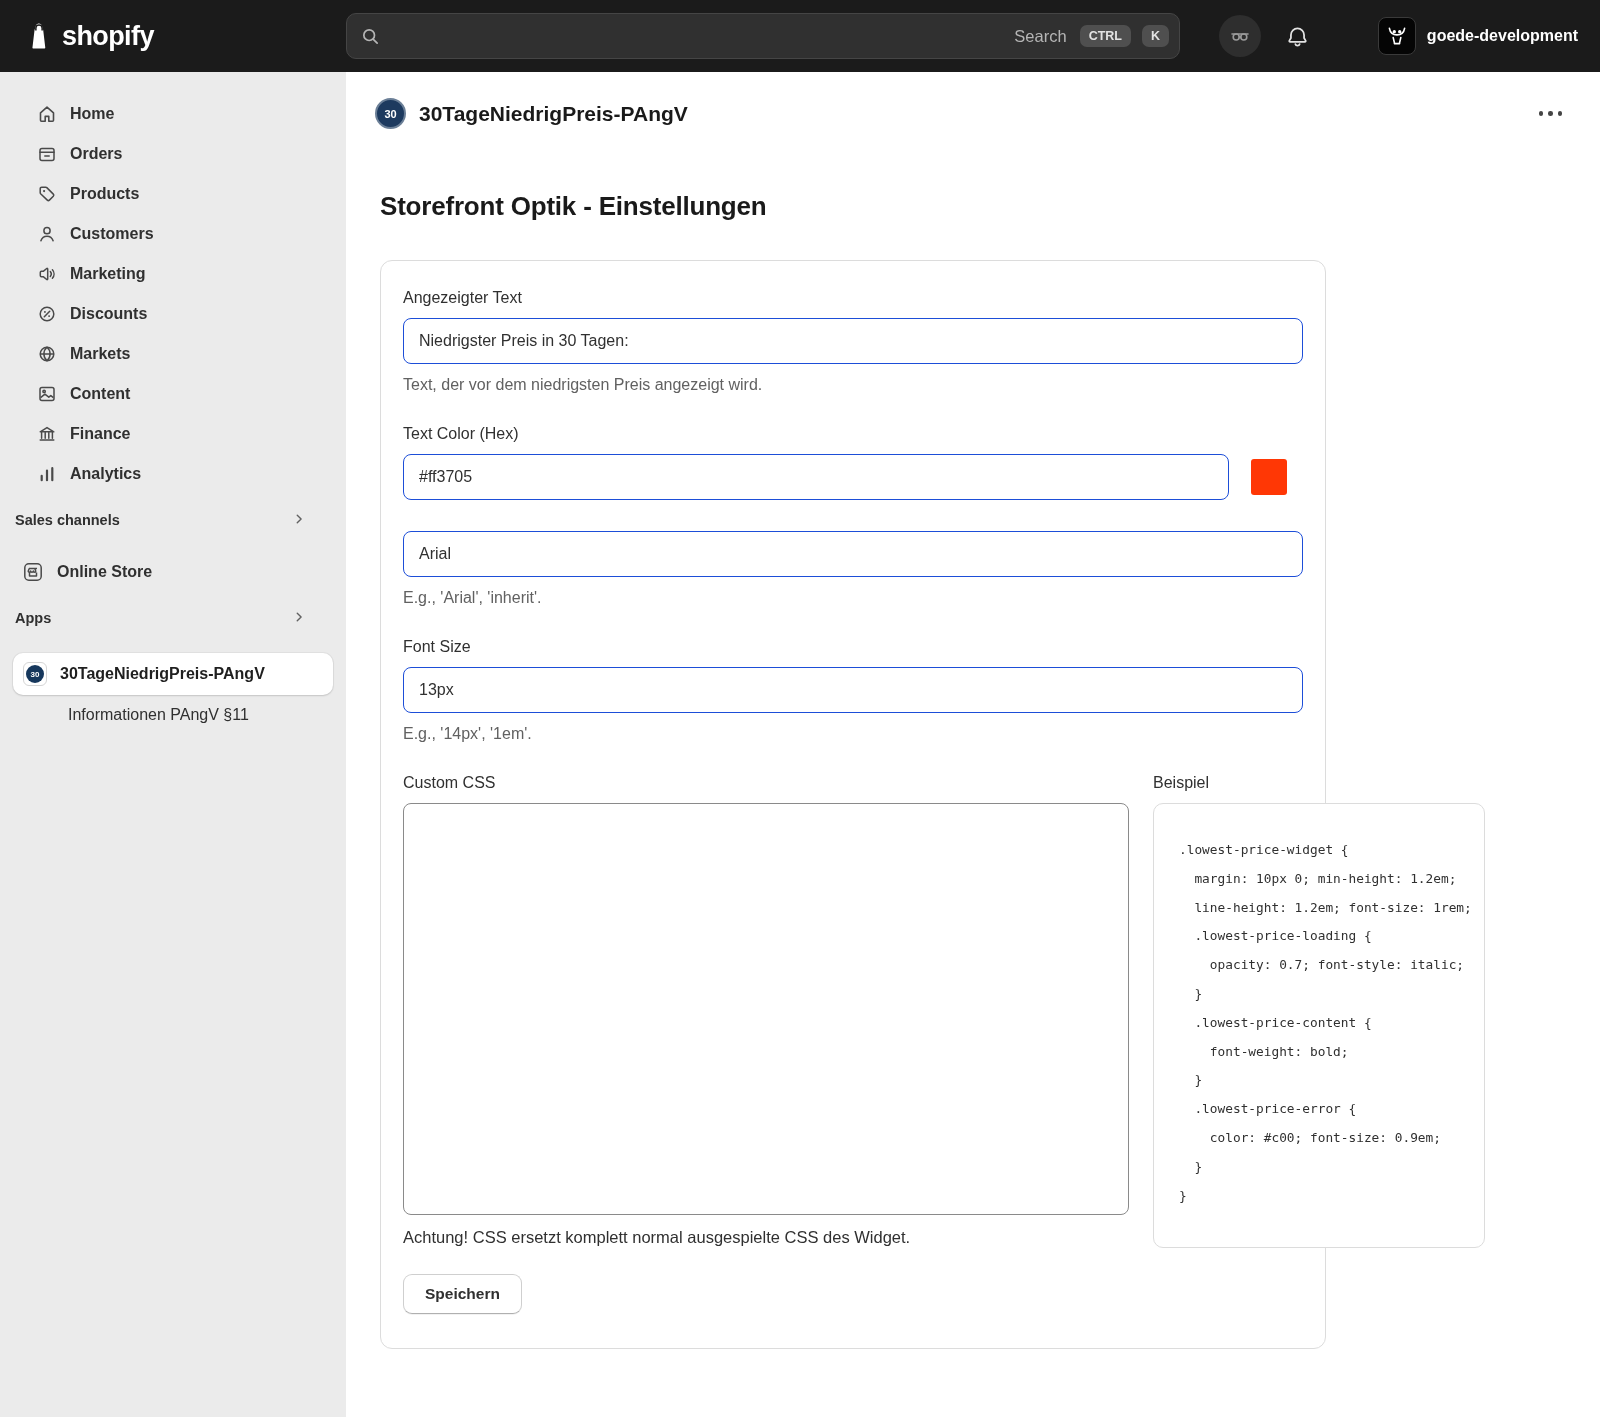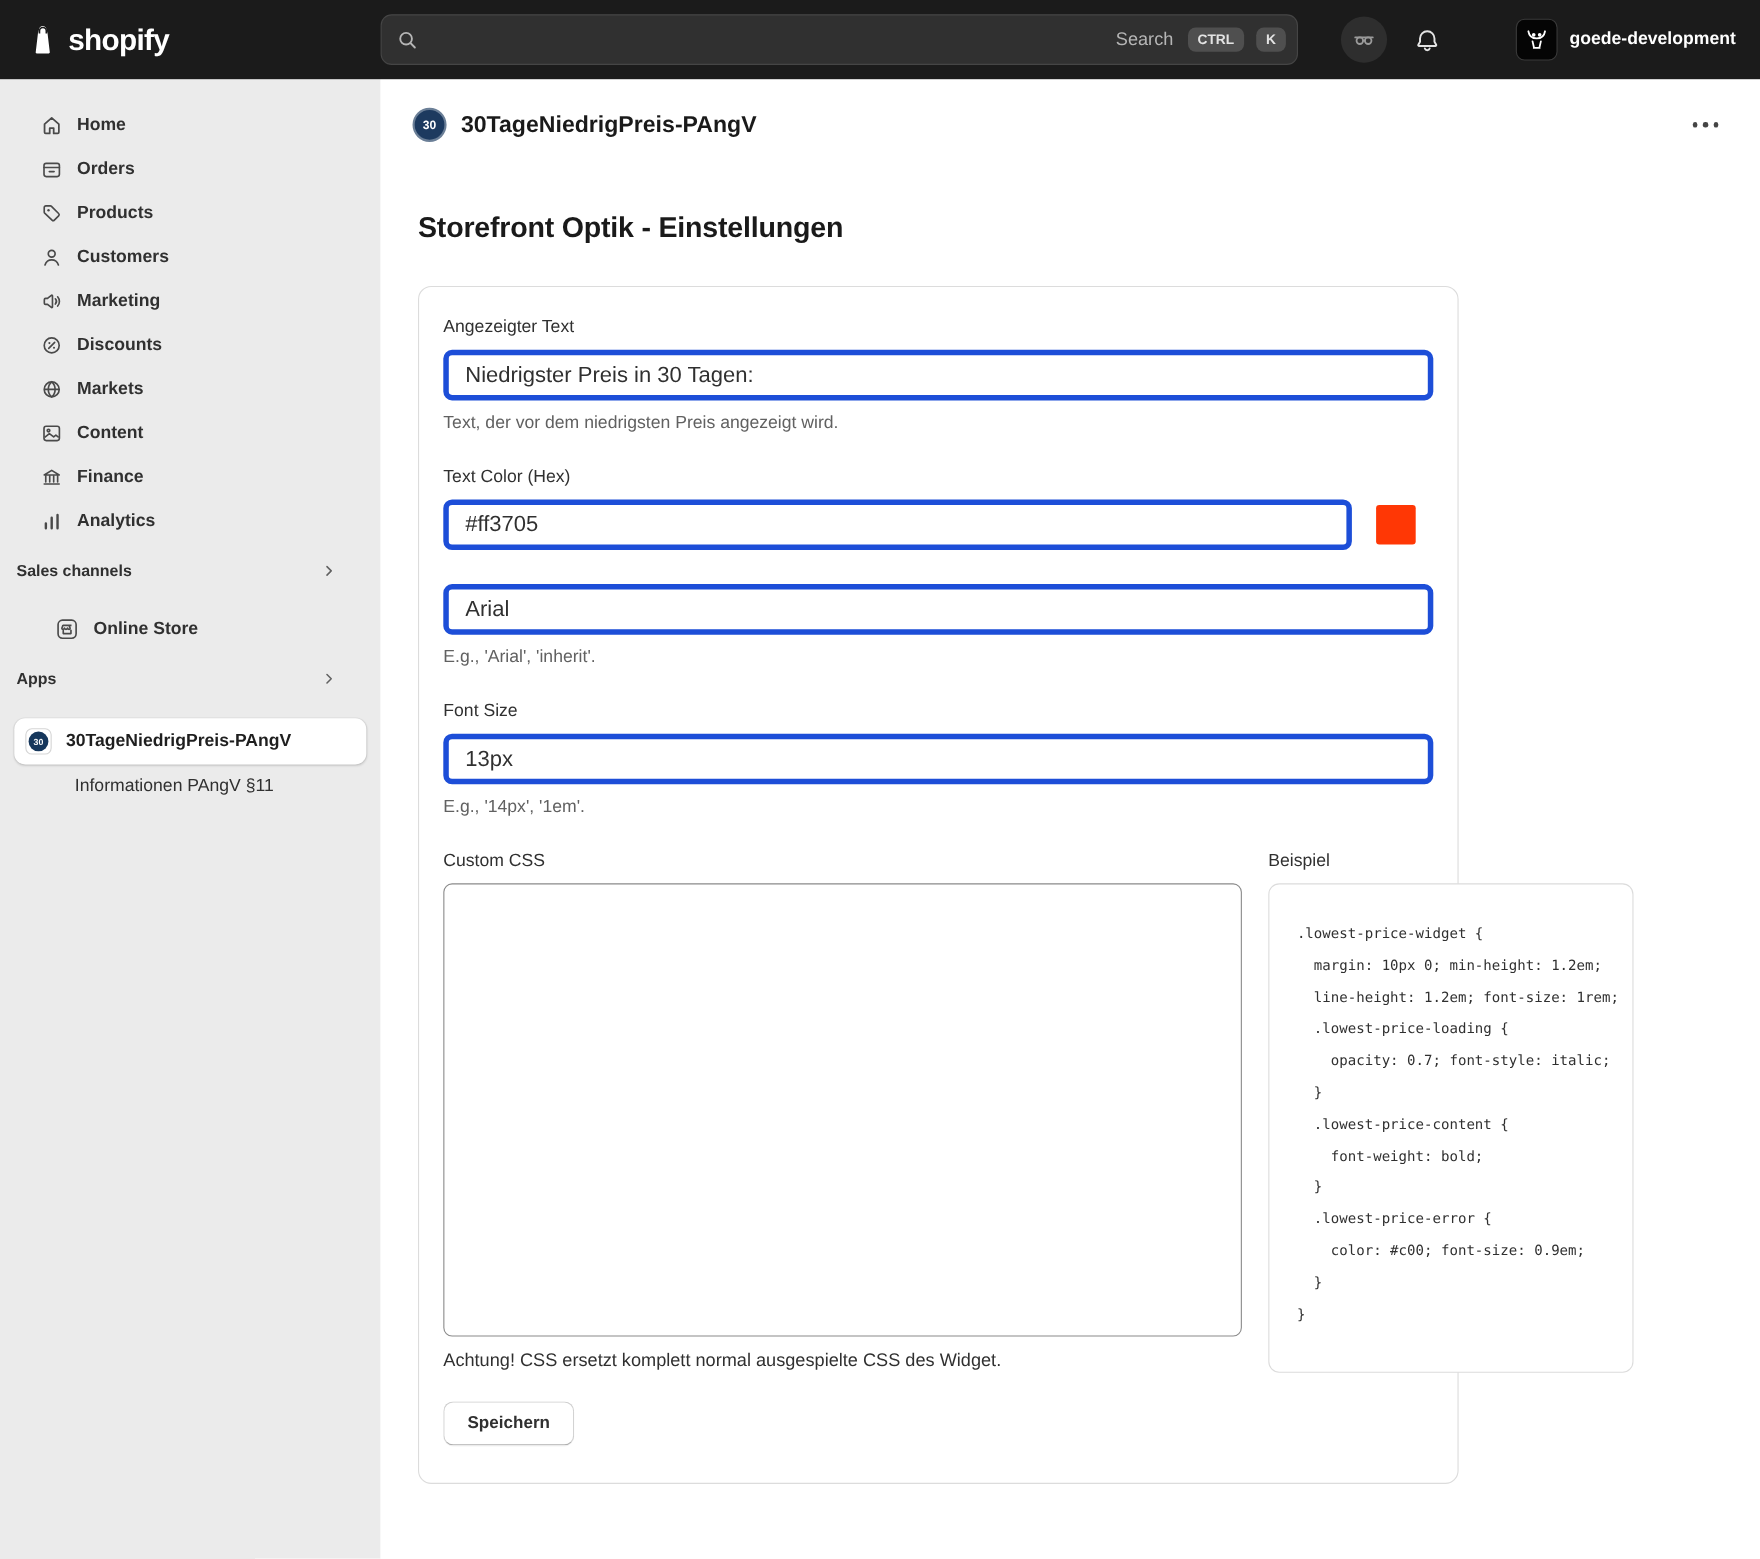--- a/index.html
+++ b/index.html
@@ -50,22 +50,22 @@
   .page-app-icon { width:31px; height:31px; border-radius:50%; background:#1d3a5f; border:2px solid #6b7f97; color:#fff; display:flex; align-items:center; justify-content:center; font-size:11px; font-weight:700; flex:none; }
   .page-title { font-size:21px; font-weight:700; color:#1a1a1a; }
   .dots-btn { margin-left:auto; display:flex; gap:5px; padding:10px 6px; cursor:pointer; }
   .dots-btn .dot { width:4.5px; height:4.5px; background:#454545; border-radius:50%; }
   .section-heading { margin:62px 0 0 34px; font-size:26px; font-weight:700; color:#1a1a1a; letter-spacing:-0.2px; }
 
   .card { margin:38px 0 0 34px; width:946px; border:1px solid #dcdcdc; border-radius:12px; padding:28px 22px 34px 22px; }
   .form-group { margin-bottom:31px; }
   .field-label { font-size:16px; color:#303030; margin-bottom:11px; }
   .text-input {
-    display:block; width:100%; height:46px; border:5px solid #1d4ed8; border-radius:8px;
-    padding:0 15px; font-size:20px; color:#303030; font-family:inherit; background:#fff; outline:none;
+    display:block; width:100%; height:46px; border:1px solid #1d4ed8; border-radius:8px;
+    padding:0 15px; font-size:16px; color:#303030; font-family:inherit; background:#fff; outline:none;
   }
   .help-text { font-size:16px; color:#616161; margin-top:12px; }
   .color-row { display:flex; align-items:center; gap:22px; }
   .color-row .text-input { flex:1; width:auto; }
   .color-swatch { width:36px; height:36px; border-radius:3px; flex:none; margin-right:16px; cursor:pointer; }
 
   .css-grid { display:flex; gap:24px; margin-bottom:0; }
   .css-left { width:726px; flex:none; }
   .css-textarea {
     display:block; width:726px; height:412px; border:1px solid #8a8a8a; border-radius:8px;
@@ -242,21 +242,21 @@
 
   <div class="section-header">
     <span>Sales channels</span>
     <span class="chev">
         <svg width="14" height="14" viewBox="0 0 20 20" fill="none" stroke="#616161" stroke-width="2" stroke-linecap="round" stroke-linejoin="round">
           <path d="m7.5 4.5 5.5 5.5-5.5 5.5"></path>
         </svg>
       </span>
   </div>
 
-  <div class="nav-item" style="padding-left:50px;">
+  <div class="nav-item" style="padding-left:22px;">
     <span class="nav-icon" style="width:22px;height:22px;">
         <svg viewBox="0 0 22 22" width="22" height="22" fill="none" stroke="#4a4a4a" stroke-width="1.5" stroke-linejoin="round">
           <rect x="2.8" y="2.8" width="16.4" height="16.4" rx="4"></rect>
           <path d="M7 7.5h8M7.2 7.5l-.9 2.4c-.2.7.3 1.3 1 1.3.8 0 1.3-.5 1.3-1.2 0 .7.6 1.2 1.4 1.2s1.4-.5 1.4-1.2c0 .7.5 1.2 1.3 1.2.7 0 1.2-.6 1-1.3l-.9-2.4M7.5 11.6V15h7v-3.4"></path>
         </svg>
       </span>
     <span>Online Store</span>
   </div>
 
   <div class="section-header">

